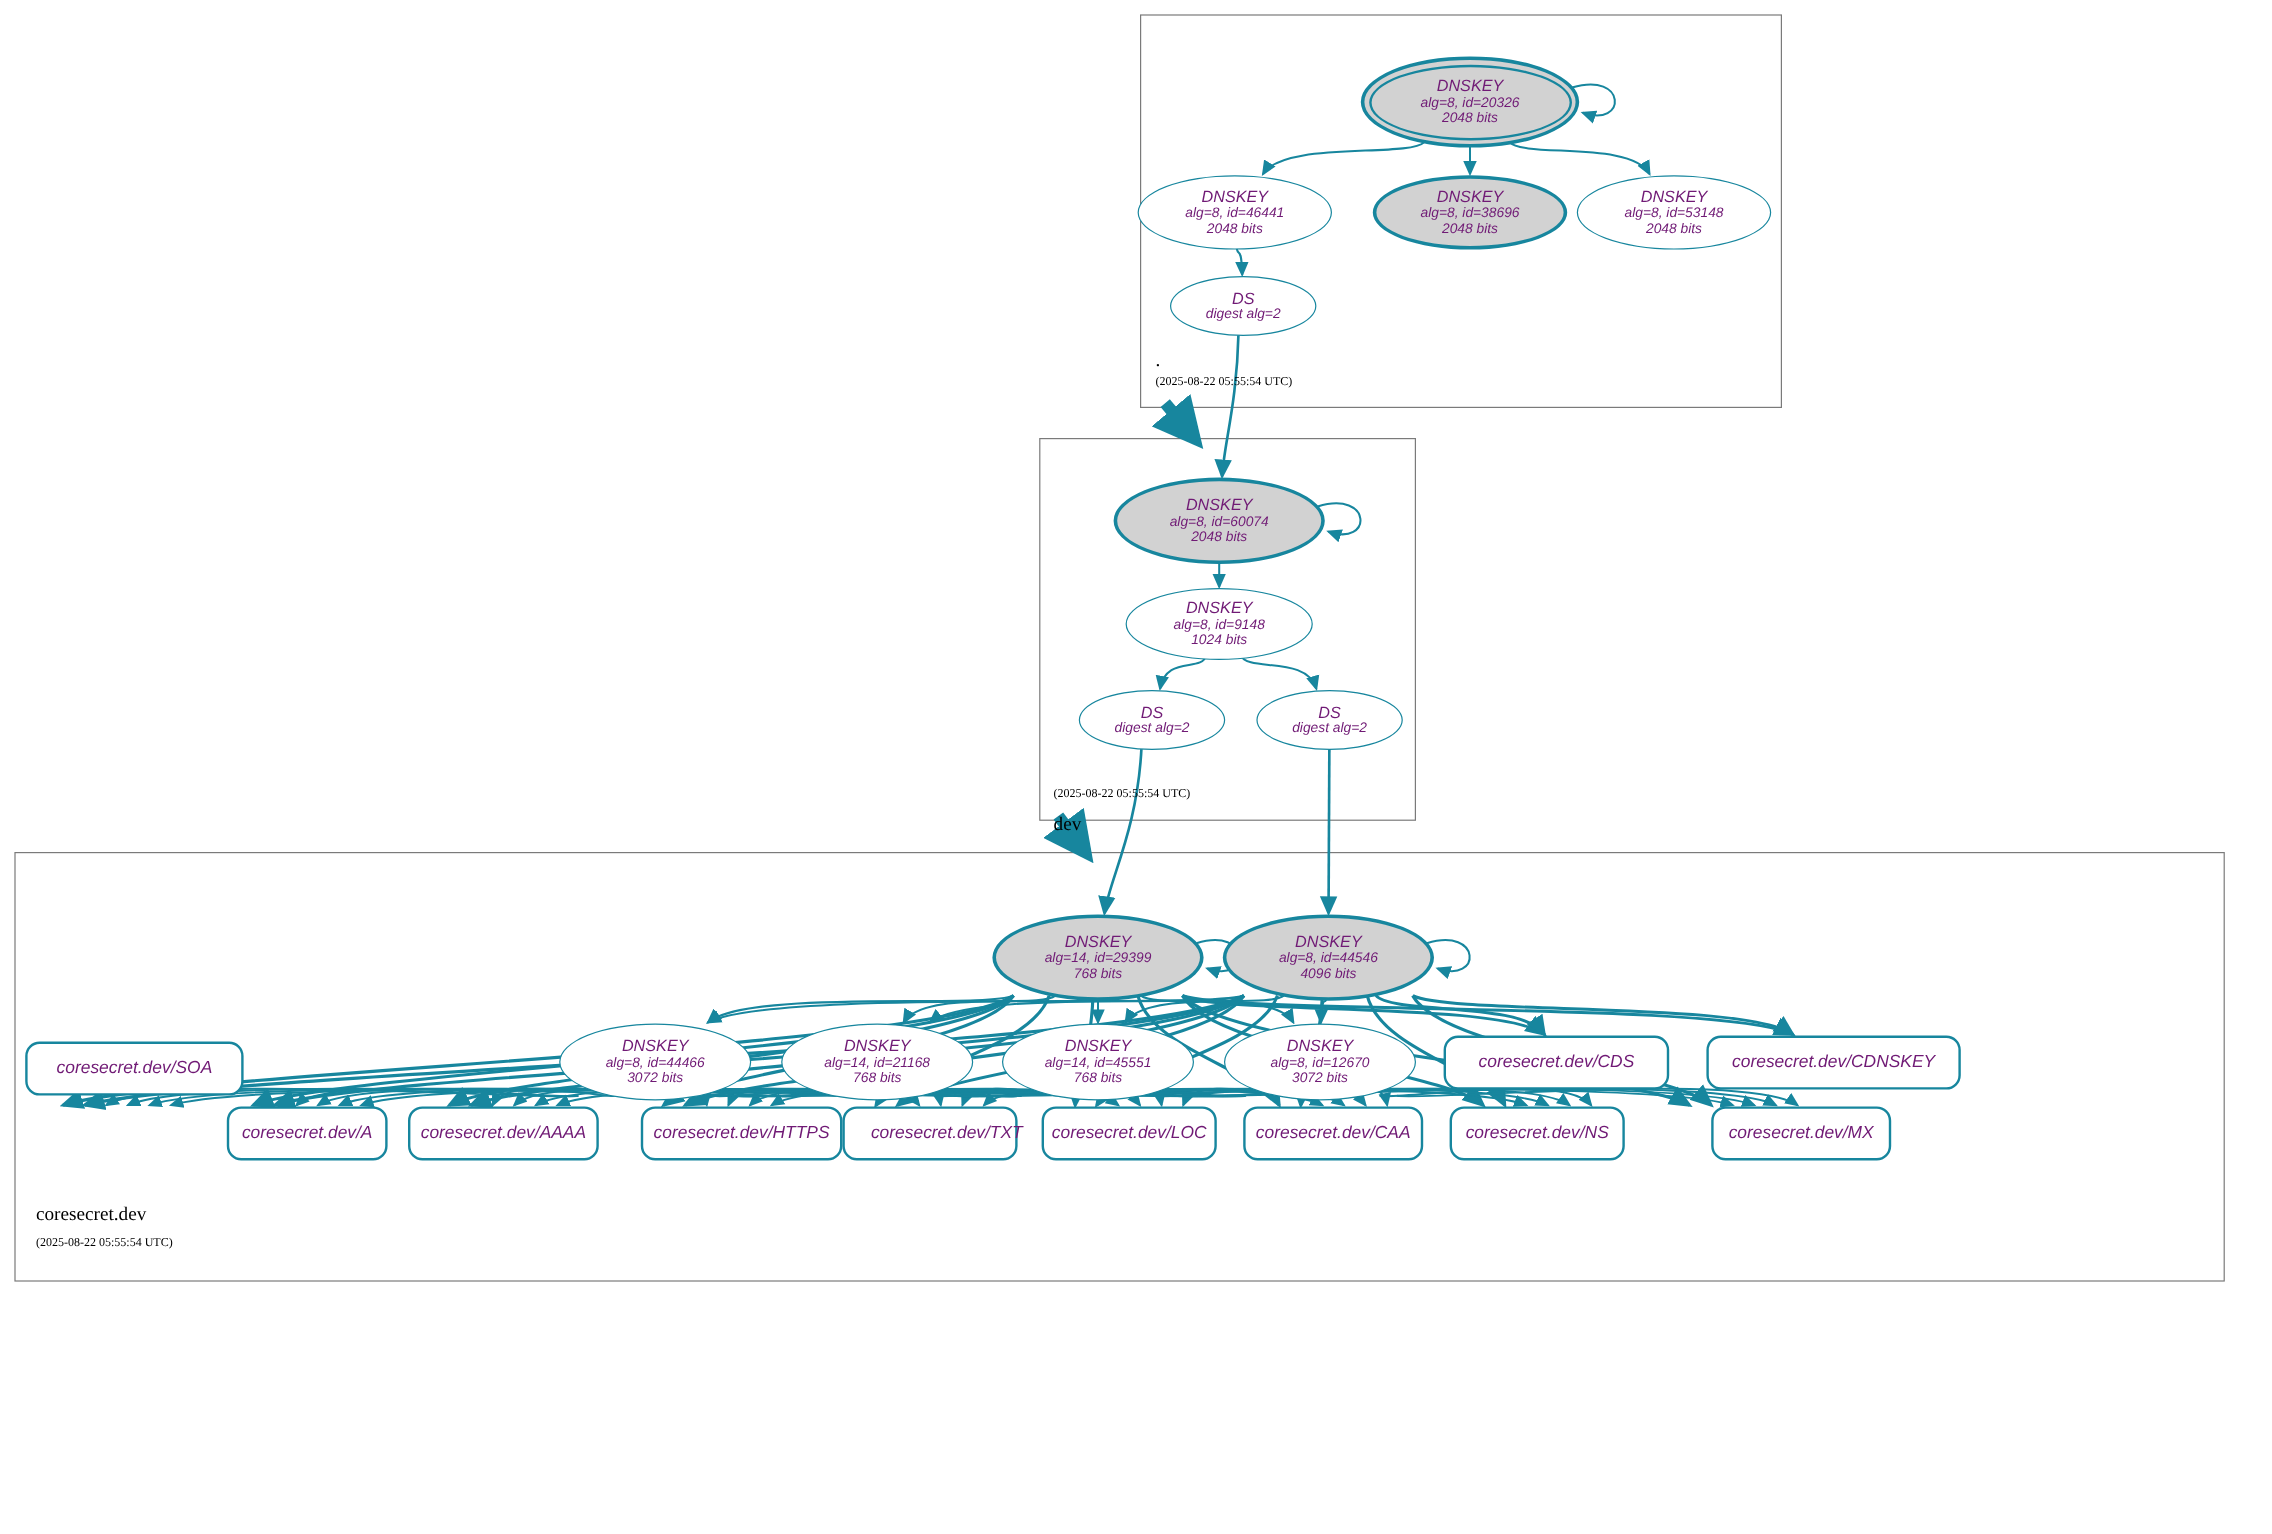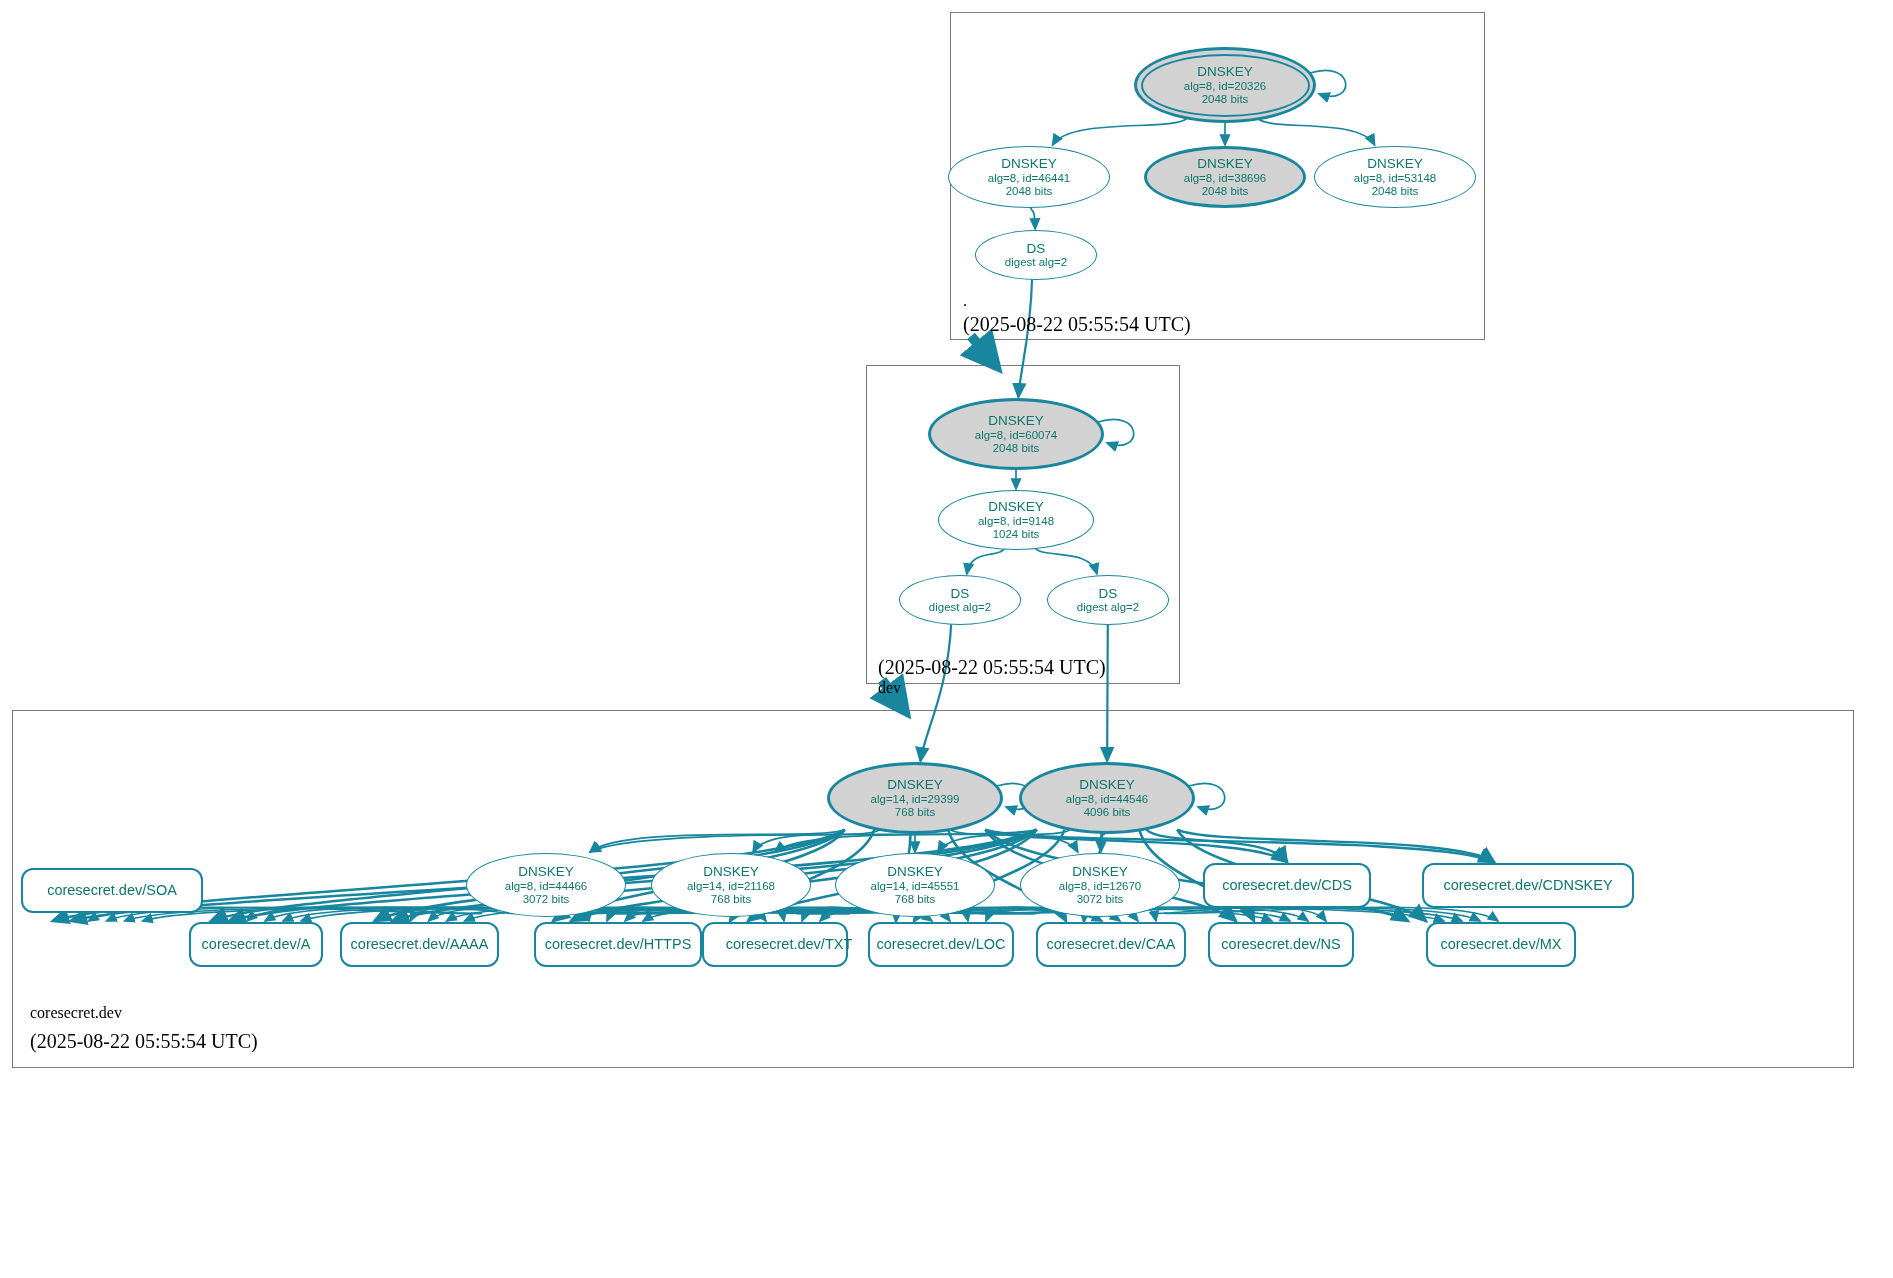--- a/index.html
+++ b/index.html
@@ -1,23 +1,23 @@
 <!DOCTYPE html>
 <html><head>
 <meta charset="utf-8">
 <style>
   html,body{margin:0;padding:0;background:#fff;}
   #canvas{position:relative;width:1893px;height:1278px;background:#ffffff;overflow:hidden;
           font-family:"Liberation Sans",sans-serif;}
   #edge-layer{position:absolute;left:0;top:0;width:1893px;height:1278px;z-index:1;}
   .zone-box{position:absolute;border:1px solid #7a7a7a;background:transparent;z-index:0;}
   .zone-label{position:absolute;z-index:3;font-family:"Liberation Serif",serif;font-size:16px;color:#000;}
-  .zone-ts{position:absolute;z-index:3;font-family:"Liberation Serif",serif;font-size:20px;color:#000;}
+  .zone-ts{position:absolute;z-index:3;font-family:"Liberation Serif",serif;font-size:10px;color:#000;}
   .node{position:absolute;z-index:2;display:flex;flex-direction:column;align-items:center;
-        justify-content:center;text-align:center;color:#0f766e;box-sizing:border-box;line-height:1.15;}
+        justify-content:center;text-align:center;color:#701a75;box-sizing:border-box;line-height:1.15;font-style:italic;}
   .ellipse{border-radius:50%;background:#fff;border:1.6px solid #17869e;}
   .ellipse.gray{background:#d2d2d2;}
   .ellipse.ksk{border-width:3px;}
   .inner-ring{position:absolute;left:3.5px;top:3.5px;right:3.5px;bottom:3.5px;
               border:2.4px solid #17869e;border-radius:50%;pointer-events:none;}
   .rrset{border-radius:12px;background:#fff;border:2px solid #17869e;font-size:14.5px;}
   .nline0{font-size:13.5px;}
   .nline{font-size:11.5px;}
 </style>
 </head>
@@ -196,21 +196,21 @@
       <div class="node ellipse" style="left: 835px; top: 853px; width: 160px; height: 64px;">
         <div class="nline0">DNSKEY</div>
         <div class="nline">alg=14, id=45551</div>
         <div class="nline">768 bits</div>
       </div>
       <div class="node ellipse" style="left: 1020px; top: 853px; width: 160px; height: 64px;">
         <div class="nline0">DNSKEY</div>
         <div class="nline">alg=8, id=12670</div>
         <div class="nline">3072 bits</div>
       </div>
-      <div class="node rrset" style="left: 1203px; top: 863px; width: 168px; height: 45px;">
+      <div class="node rrset" style="left: 1203px; top: 863px; width: 188px; height: 45px;">
         <div>coresecret.dev/CDS</div>
       </div>
       <div class="node rrset" style="left: 1388px; top: 863px; width: 212px; height: 45px; margin-left: 34px;">
         <div>coresecret.dev/CDNSKEY</div>
       </div>
       <div class="node rrset" style="left: 21px; top: 868px; width: 182px; height: 45px;">
         <div>coresecret.dev/SOA</div>
       </div>
       <div class="node rrset" style="left: 189px; top: 922px; width: 134px; height: 45px;">
         <div>coresecret.dev/A</div>

